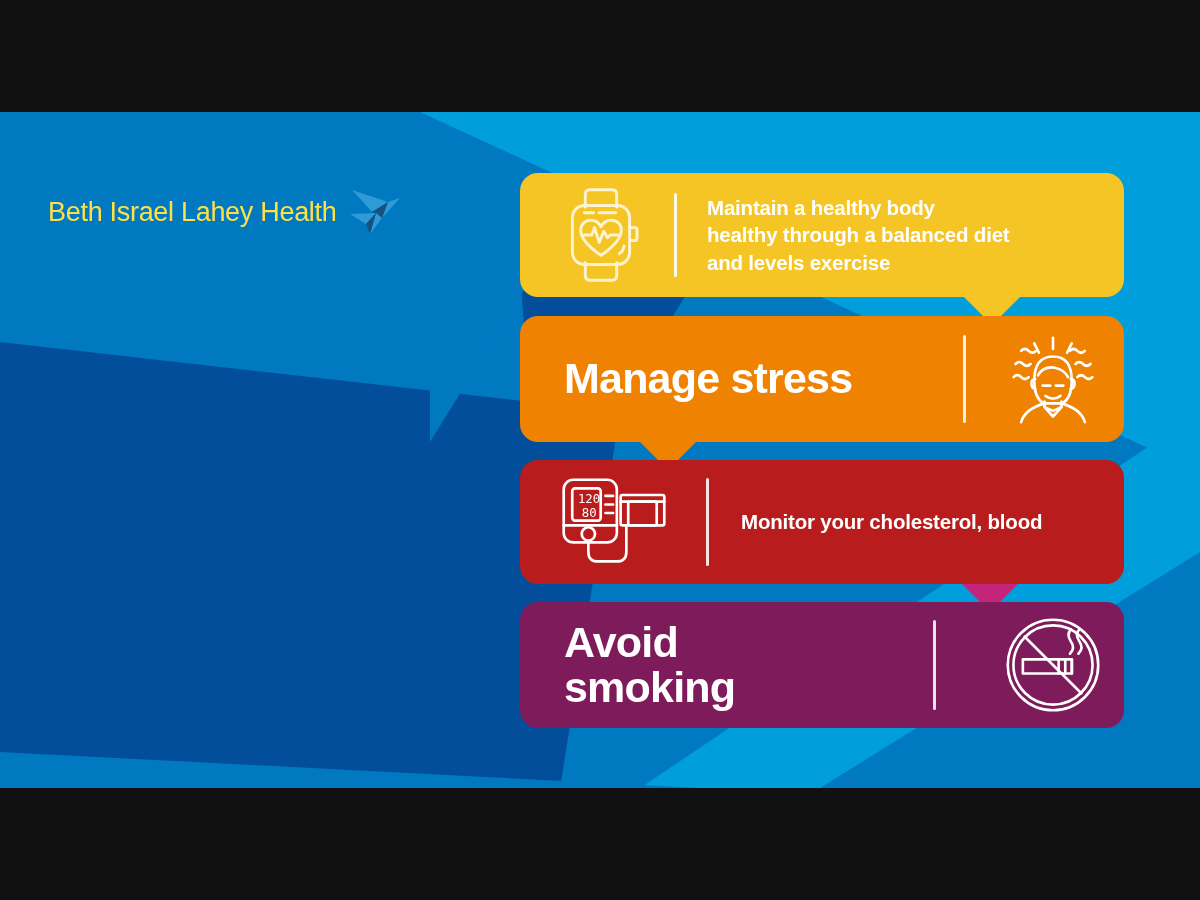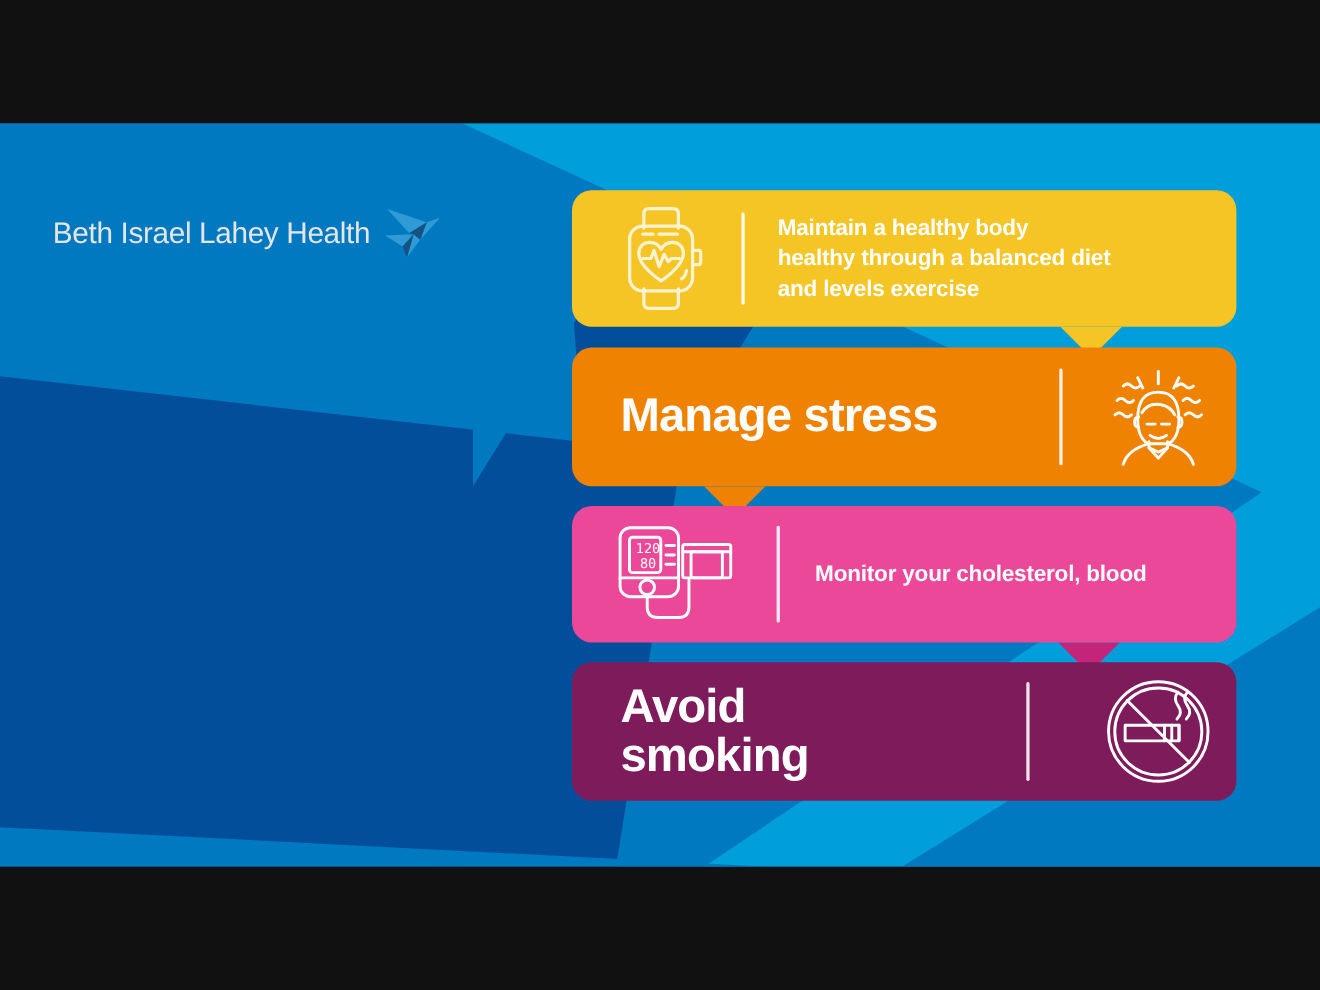--- a/index.html
+++ b/index.html
@@ -55,21 +55,21 @@
   
   #logo {
     position: absolute;
     left: 48px;
     top: 74px;
     display: flex;
     align-items: center;
     z-index: 10;
   }
   #logo-text {
-    color: #e5e5e5;
+    color: #fde047;
     font-size: 27px;
     letter-spacing: -0.3px;
     white-space: nowrap;
     font-weight: 400;
   }
   #logo-mark {
     margin-left: 12px;
     width: 56px;
     height: 52px;
     display: block;
@@ -159,21 +159,21 @@
     background: #EF8200;
     padding: 0 22px 0 44px;
   }
   #card-2 .divider { height: 88px; margin: 0 38px 0 26px; }
   #card-2-tail { left: 120px; }
 
   
   #card-3 {
     top: 348px;
     height: 124px;
-    background: #ec4899;
+    background: #b91c1c;
     padding: 0 22px 0 38px;
   }
   #card-3 .divider { height: 88px; margin: 0 32px 0 36px; }
   #card-3-tail { left: 442px; }
 
   
   #card-4 {
     top: 490px;
     height: 126px;
     background: #7D1B5B;

